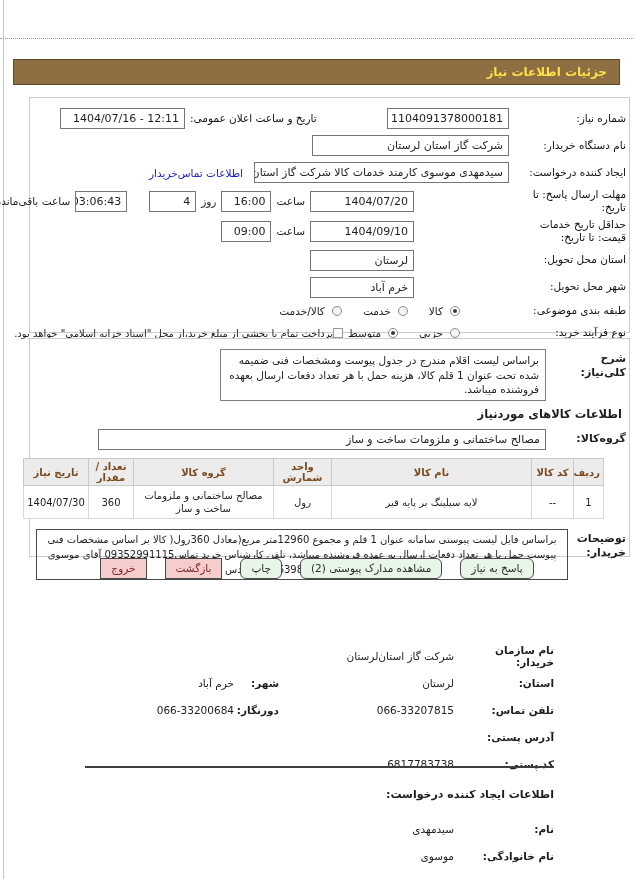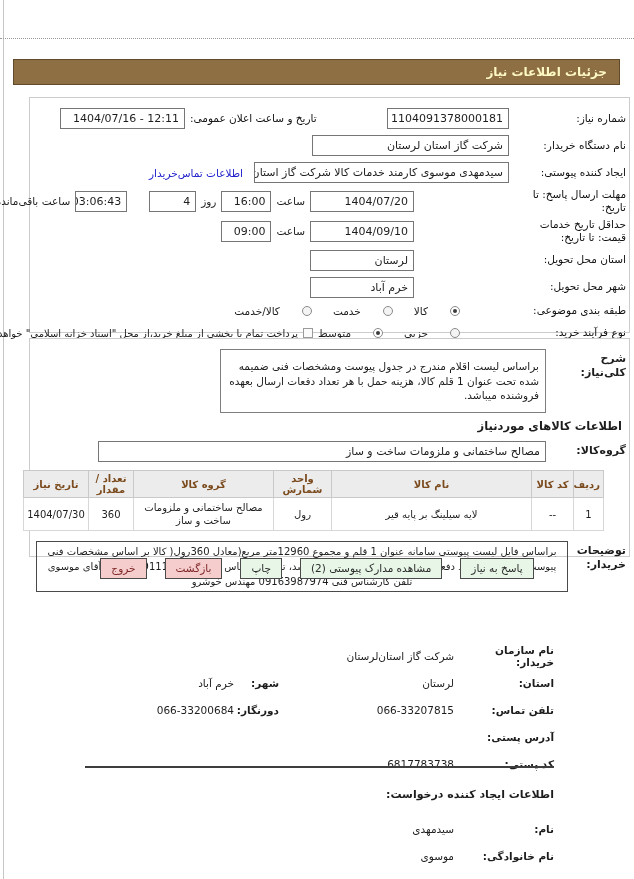--- a/index.html
+++ b/index.html
@@ -3,21 +3,21 @@
 <meta charset="utf-8">
 <style>
   * { margin:0; padding:0; box-sizing:border-box; }
   html,body { background:#fff; }
   body { font-family:"DejaVu Sans","Liberation Sans",sans-serif; }
   .page { position:relative; width:634px; height:879px; background:#fff; direction:rtl;
           overflow:hidden; font-size:11px; color:#1d1d1d; margin:0 auto; }
   .edge-line { position:absolute; left:3px; top:0; height:100%; width:1px; background:#c6c6c6; }
   .dotted-sep { position:absolute; top:38px; left:0; width:100%; border-top:1px dotted #9a9a9a; }
 
-  .bar { position:absolute; background:var(--accent,#8e6f44); color:#fef9c3; font-weight:bold;
+  .bar { position:absolute; background:var(--accent,#8e6f44); color:#fde047; font-weight:bold;
          font-size:12px; display:flex; align-items:center; padding:0 12px; }
   .bar1 { top:59px; right:14px; left:13px; height:26px; border:1px solid var(--accent_border,#604a2a); }
   .bar2 { top:603px; right:76px; left:86px; height:26px; }
 
   .panel { position:absolute; right:4px; left:29px; border:1px solid #cccccc; background:#fff; }
   .panel1 { top:97px; height:236px; padding:9px 3px 0 6px; }
   .panel2 { top:338px; height:219px; padding:10px 3px 0 6px; }
 
   .frow { display:flex; align-items:center; gap:5px; margin:0 0 4px 0; min-height:23px; }
   .frow.radio-row { min-height:17px; margin-bottom:5px; }
@@ -28,49 +28,49 @@
   .box.ltr { direction:ltr; }
   .w122{width:122px}.w125{width:125px}.w197{width:197px}.w317{width:255px}
   .w104{width:104px}.w50{width:50px}.w47{width:47px}.w52{width:52px}
   .sp{flex:1 1 auto}
   .sp95{width:90px;flex:0 0 auto}
   .sp48{width:44px;flex:0 0 auto}
   .pl24{padding-left:24px}
   .small-lbl{font-size:10.5px;flex:0 0 auto}
   .link { color:var(--link,#2222cc); font-size:10.5px; cursor:pointer; margin-right:6px; flex:0 0 auto; }
 
-  .opt { display:flex; align-items:center; gap:22px; flex:0 0 auto; }
+  .opt { display:flex; align-items:center; gap:7px; flex:0 0 auto; }
   .opt + .opt { margin-right:16px; }
   .radio { width:10px; height:10px; border:1px solid #8a8a8a; border-radius:50%;
            background:#f4f4f4; position:relative; flex:0 0 auto; }
   .radio.on { background:#fff; }
   .radio.on::after { content:""; position:absolute; inset:2px; border-radius:50%; background:#3b3b3b; }
-  .cbgroup { display:flex; align-items:center; gap:5px; margin-right:auto; margin-left:2px; }
+  .cbgroup { display:flex; align-items:center; margin-right:auto; margin-left:2px; }
   .checkbox { width:10px; height:10px; border:1px solid #9a9a9a; background:#fbfbfb; flex:0 0 auto; }
   .cb-label { font-size:10px; white-space:nowrap; }
 
   .p2row { display:flex; align-items:flex-start; gap:8px; margin:0 0 6px 0; }
   .p2label { font-weight:bold; font-size:11px; flex:0 0 auto; padding-top:3px; line-height:1.3; }
   .lab72{width:72px} .lab50{width:50px}
   .descbox { width:326px; min-height:40px; border:1px solid #7e7e7e; font-size:10.5px; line-height:1.4;
-             padding:9px 6px; text-align:right; }
+             padding:3px 6px; text-align:right; }
   .subhead { font-weight:bold; font-size:11.5px; margin:2px 4px 8px 0; }
   .groupbox { width:448px; }
   .tbl { width:580px; margin:8px 22px 0 auto; border-collapse:collapse; font-size:10px; table-layout:fixed; }
   .tbl th { background:#ececec; color:var(--table_header_text,#7b4b1e); font-weight:bold;
             border:1px solid #c9c9c9; height:20px; padding:2px 3px; }
   .tbl td { border:1px solid #d7d7d7; text-align:center; padding:3px 2px; height:32px; background:#fff; line-height:1.3; }
   .notesrow { margin-top:10px; }
   .notesbox { width:542px; min-height:50px; border:1px solid #4a4a4a; font-size:10px; line-height:1.5;
               padding:2px 5px; text-align:center; }
 
   .btnrow { position:absolute; top:558px; left:0; right:0; display:flex; justify-content:center; gap:18px; }
   .btn { height:21px; line-height:19px; padding:0 10px; font-size:10.5px; border:1px solid #4a4a4a;
          cursor:pointer; font-family:inherit; white-space:nowrap; }
-  .btn.green { background:var(--green_btn,#e7f6e7); color:#2c2c2c; }
+  .btn.green { background:var(--green_btn,#e7f6e7); color:#2c2c2c;border-radius:6px; }
   .btn.pink  { background:var(--pink_btn,#f6cdcd); color:var(--pink_text,#7d2727); }
 
   .contact { position:absolute; top:642px; right:80px; left:80px; }
   .crow { display:grid; grid-template-columns:100px 175px 45px 1fr; align-items:center; height:27px; }
   .clabel { font-weight:bold; font-size:10.5px; }
   .cval { font-size:10.5px; }
   .span3 { grid-column:2 / -1; }
 
   .divider { position:absolute; top:766px; right:80px; left:85px; border-top:2px solid #3e3e3e; }
 
@@ -98,21 +98,21 @@
       <span class="flabel auto small-lbl">تاریخ و ساعت اعلان عمومی:</span>
       <span class="box w125 ltr">1404/07/16 - 12:11</span>
     </div>
 
     <div class="frow">
       <span class="flabel">نام دستگاه خریدار:</span>
       <span class="box w197">شرکت گاز استان لرستان</span>
     </div>
 
     <div class="frow">
-      <span class="flabel">ایجاد کننده پیوستی:</span>
+      <span class="flabel">ایجاد کننده درخواست:</span>
       <span class="box w317">سیدمهدی موسوی کارمند خدمات کالا شرکت گاز استان لرستان</span>
       <span class="link">اطلاعات تماس‌خریدار</span>
     </div>
 
     <div class="frow">
       <span class="flabel">مهلت ارسال پاسخ: تا تاریخ:</span>
       <span class="sp95"></span>
       <span class="box w104">1404/07/20</span>
       <span class="small-lbl">ساعت</span>
       <span class="box w50">16:00</span>

